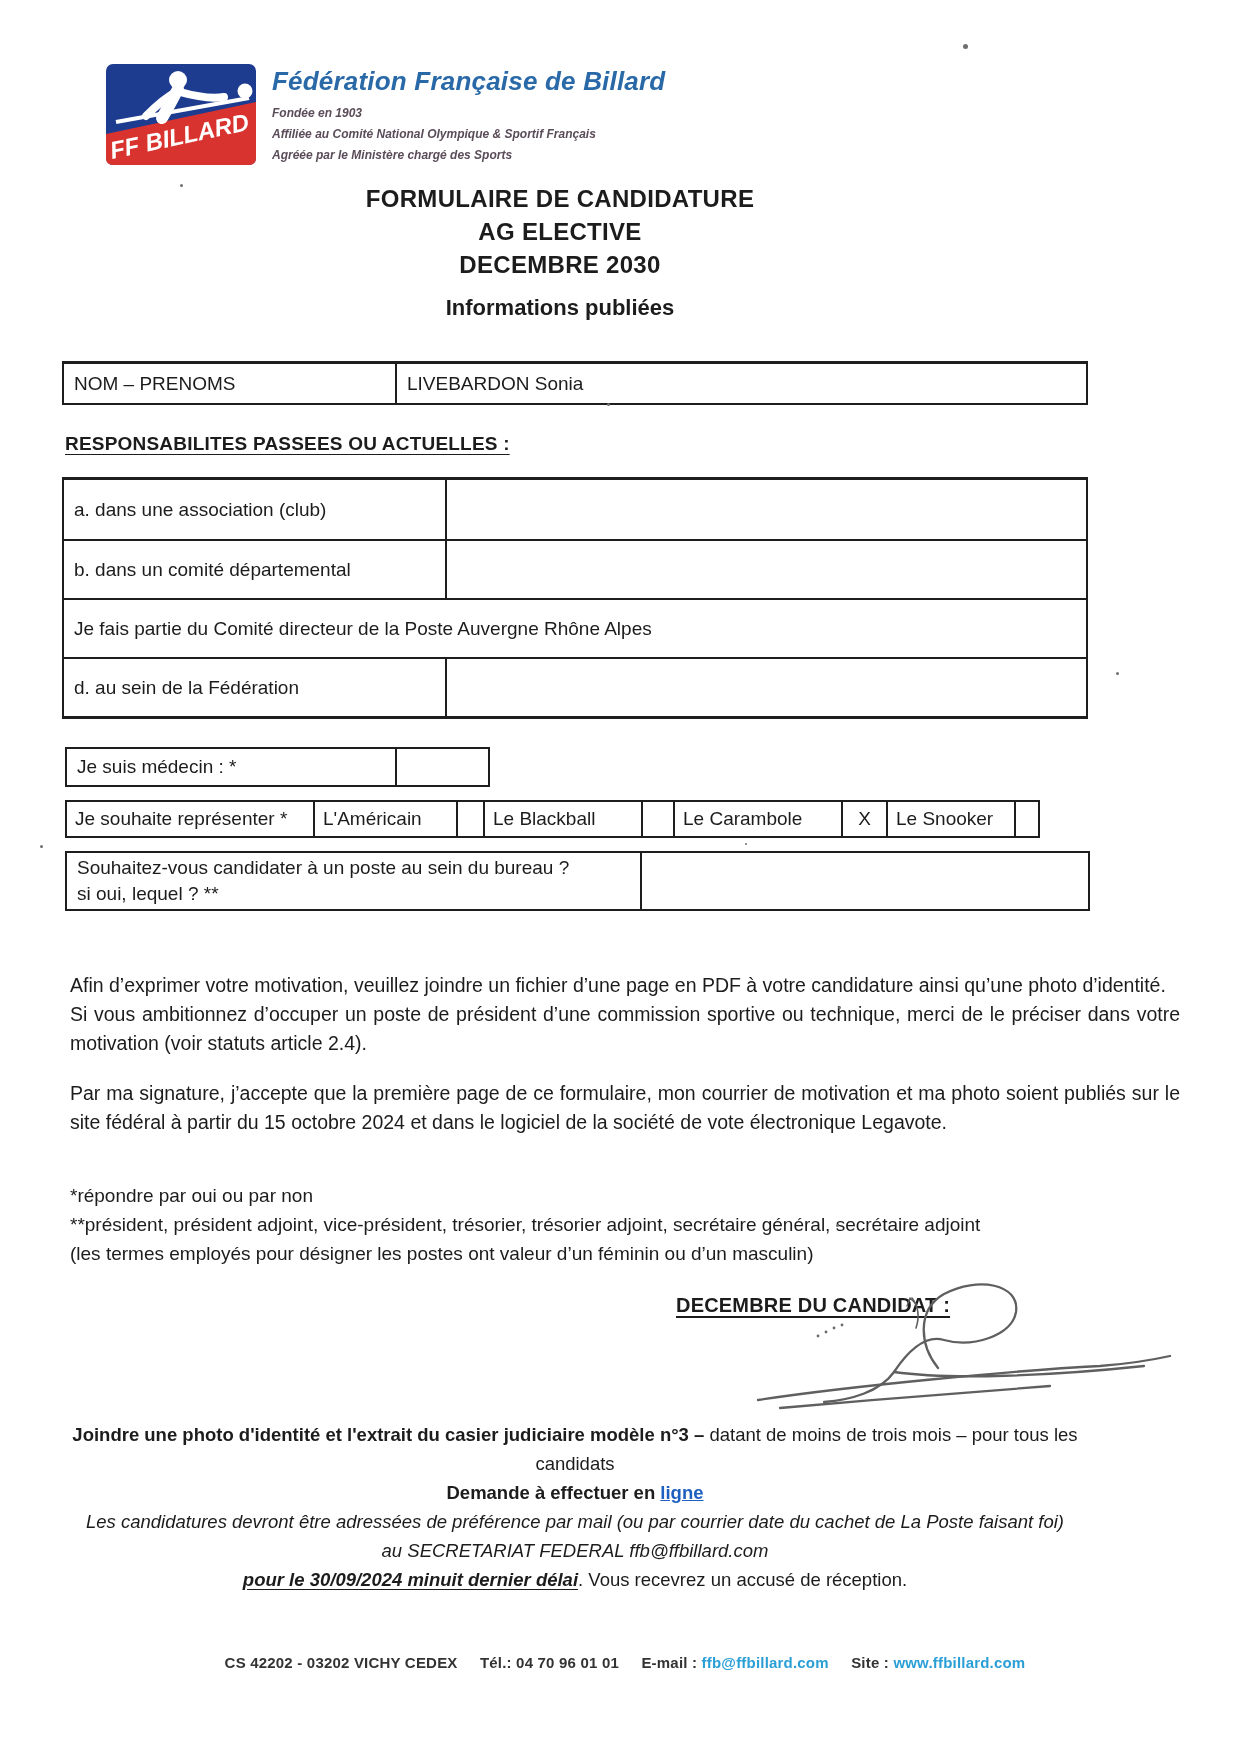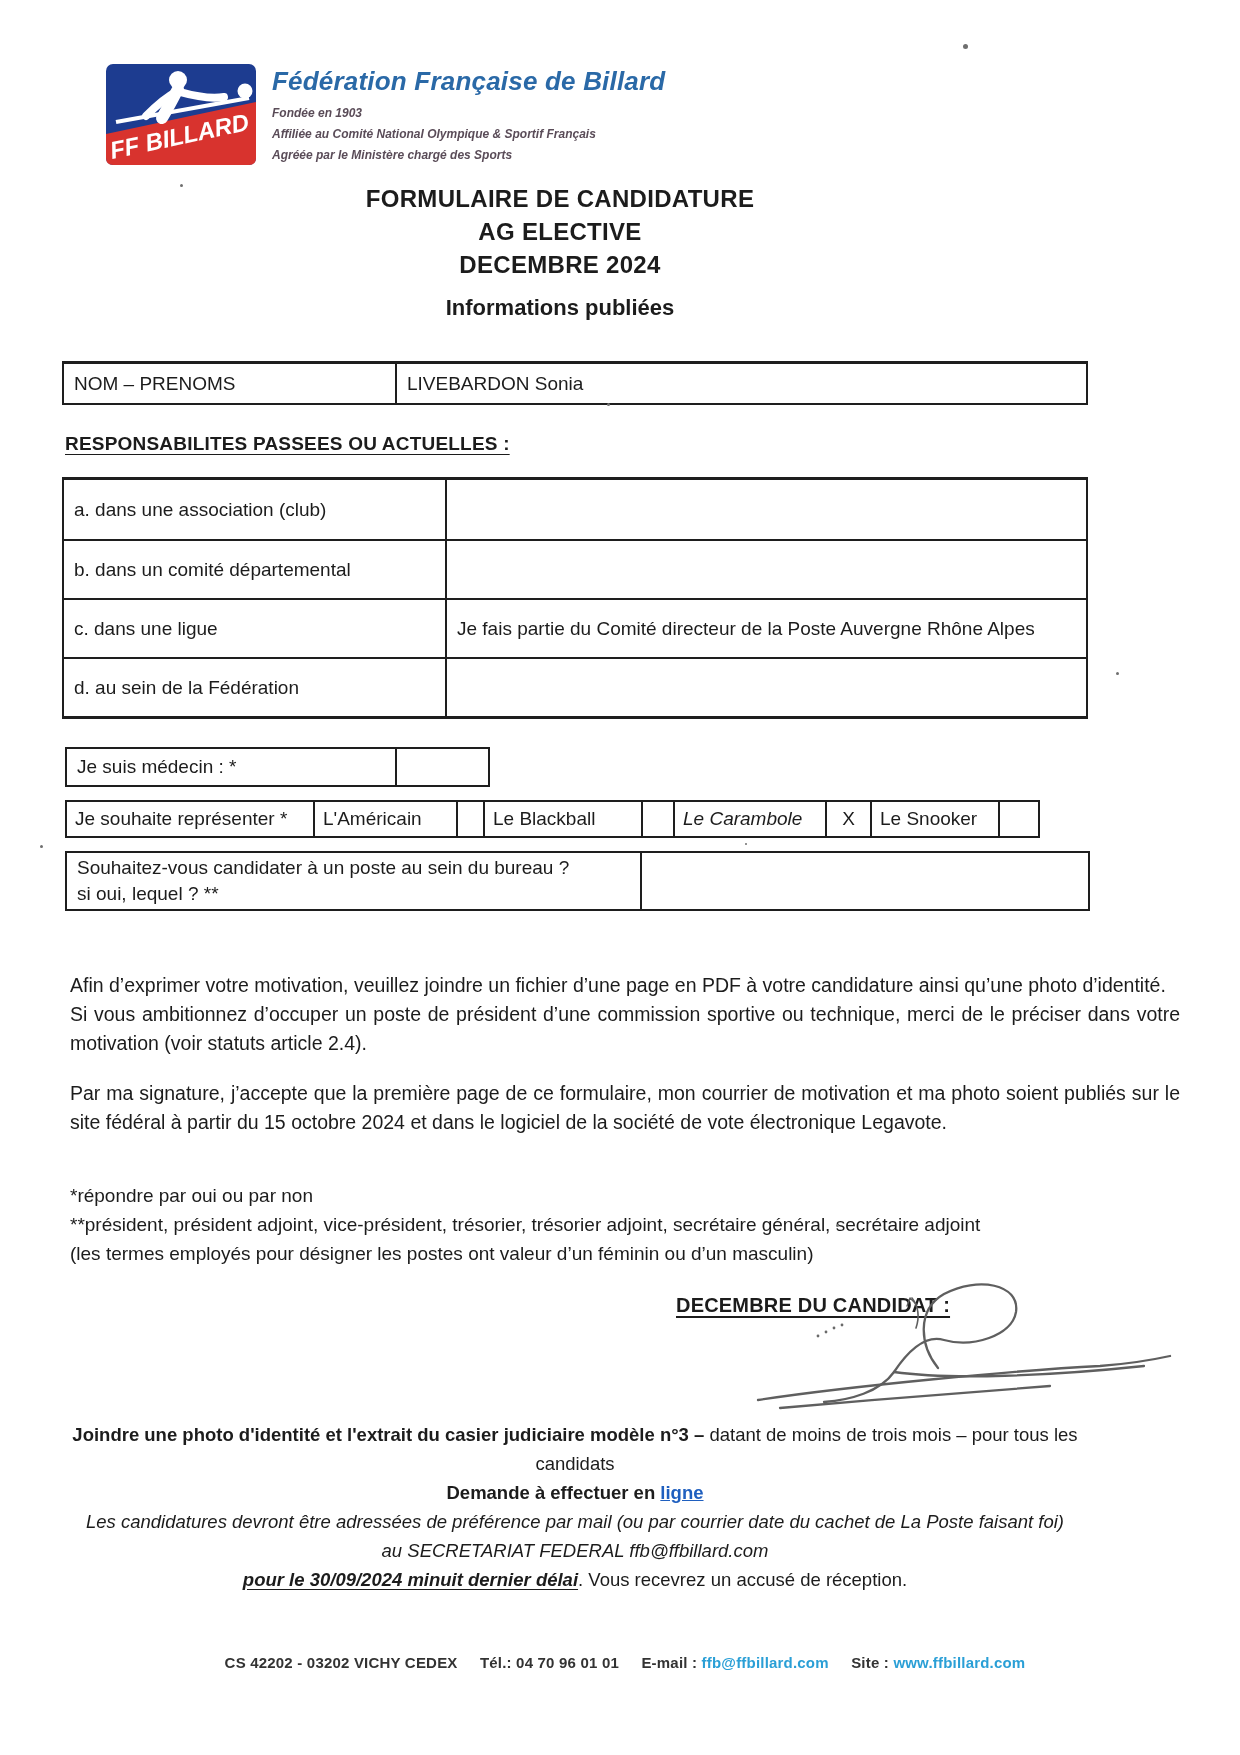--- a/index.html
+++ b/index.html
@@ -46,21 +46,21 @@
   .med-tbl{ width:425px; margin:28px 0 0 65px; border-top-width:2px; }
   .med-tbl .trow{ height:36px; }
   .med-label{ width:330px; }
   .med-value{ flex:1; }
   
   .rep-tbl{ width:975px; margin:13px 0 0 65px; border-top-width:2px; }
   .rep-tbl .trow{ height:34px; }
   .rep-tbl .tcell{ padding:2px 8px; }
   .rep-box{ justify-content:center; padding:2px 2px; }
   .w-label{ width:248px; } .w-opt1{ width:143px; } .w-b1{ width:27px; }
-  .w-opt2{ width:158px; } .w-b2{ width:32px; } .w-opt3{ width:152px;font-style:italic; }
+  .w-opt2{ width:158px; } .w-b2{ width:32px; } .w-opt3{ width:168px; }
   .w-b3{ width:45px; } .w-opt4{ width:128px; } .w-b4{ flex:1; }
   
   .bur-tbl{ width:1025px; margin:13px 0 0 65px; border-top-width:2px; }
   .bur-tbl .trow{ height:56px; }
   .bur-label{ width:575px; flex-direction:column; align-items:flex-start; justify-content:center; line-height:26px; }
   .bur-value{ flex:1; }
   
   .para{ width:1110px; margin-left:70px; font-size:19.5px; line-height:29px; text-align:justify; }
   .p1{ margin-top:60px; }
   .p2{ margin-top:21px; }
@@ -117,21 +117,21 @@
         <div class="org-line">Fondée en 1903</div>
         <div class="org-line">Affiliée au Comité National Olympique &amp; Sportif Français</div>
         <div class="org-line">Agréée par le Ministère chargé des Sports</div>
       </div>
     </div>
   </div>
 
   <div class="doc-title">
     <div>FORMULAIRE DE CANDIDATURE</div>
     <div>AG ELECTIVE</div>
-    <div>DECEMBRE 2024</div>
+    <div>DECEMBRE 2030</div>
   </div>
   <div class="doc-sub">Informations publiées</div>
 
   <div class="tbl id-tbl">
     <div class="trow">
       <div class="tcell div id-label">NOM – PRENOMS</div>
       <div class="tcell id-value">LIVEBARDON Sonia</div>
     </div>
   </div>
 
@@ -140,21 +140,20 @@
   <div class="tbl resp-tbl">
     <div class="trow">
       <div class="tcell div resp-label">a. dans une association (club)</div>
       <div class="tcell resp-value"></div>
     </div>
     <div class="trow">
       <div class="tcell div resp-label">b. dans un comité départemental</div>
       <div class="tcell resp-value"></div>
     </div>
     <div class="trow">
-      <div class="tcell div resp-label">c. dans une ligue</div>
       <div class="tcell resp-value">Je fais partie du Comité directeur de la Poste Auvergne Rhône Alpes</div>
     </div>
     <div class="trow">
       <div class="tcell div resp-label">d. au sein de la Fédération</div>
       <div class="tcell resp-value"></div>
     </div>
   </div>
 
   <div class="tbl med-tbl">
     <div class="trow">

